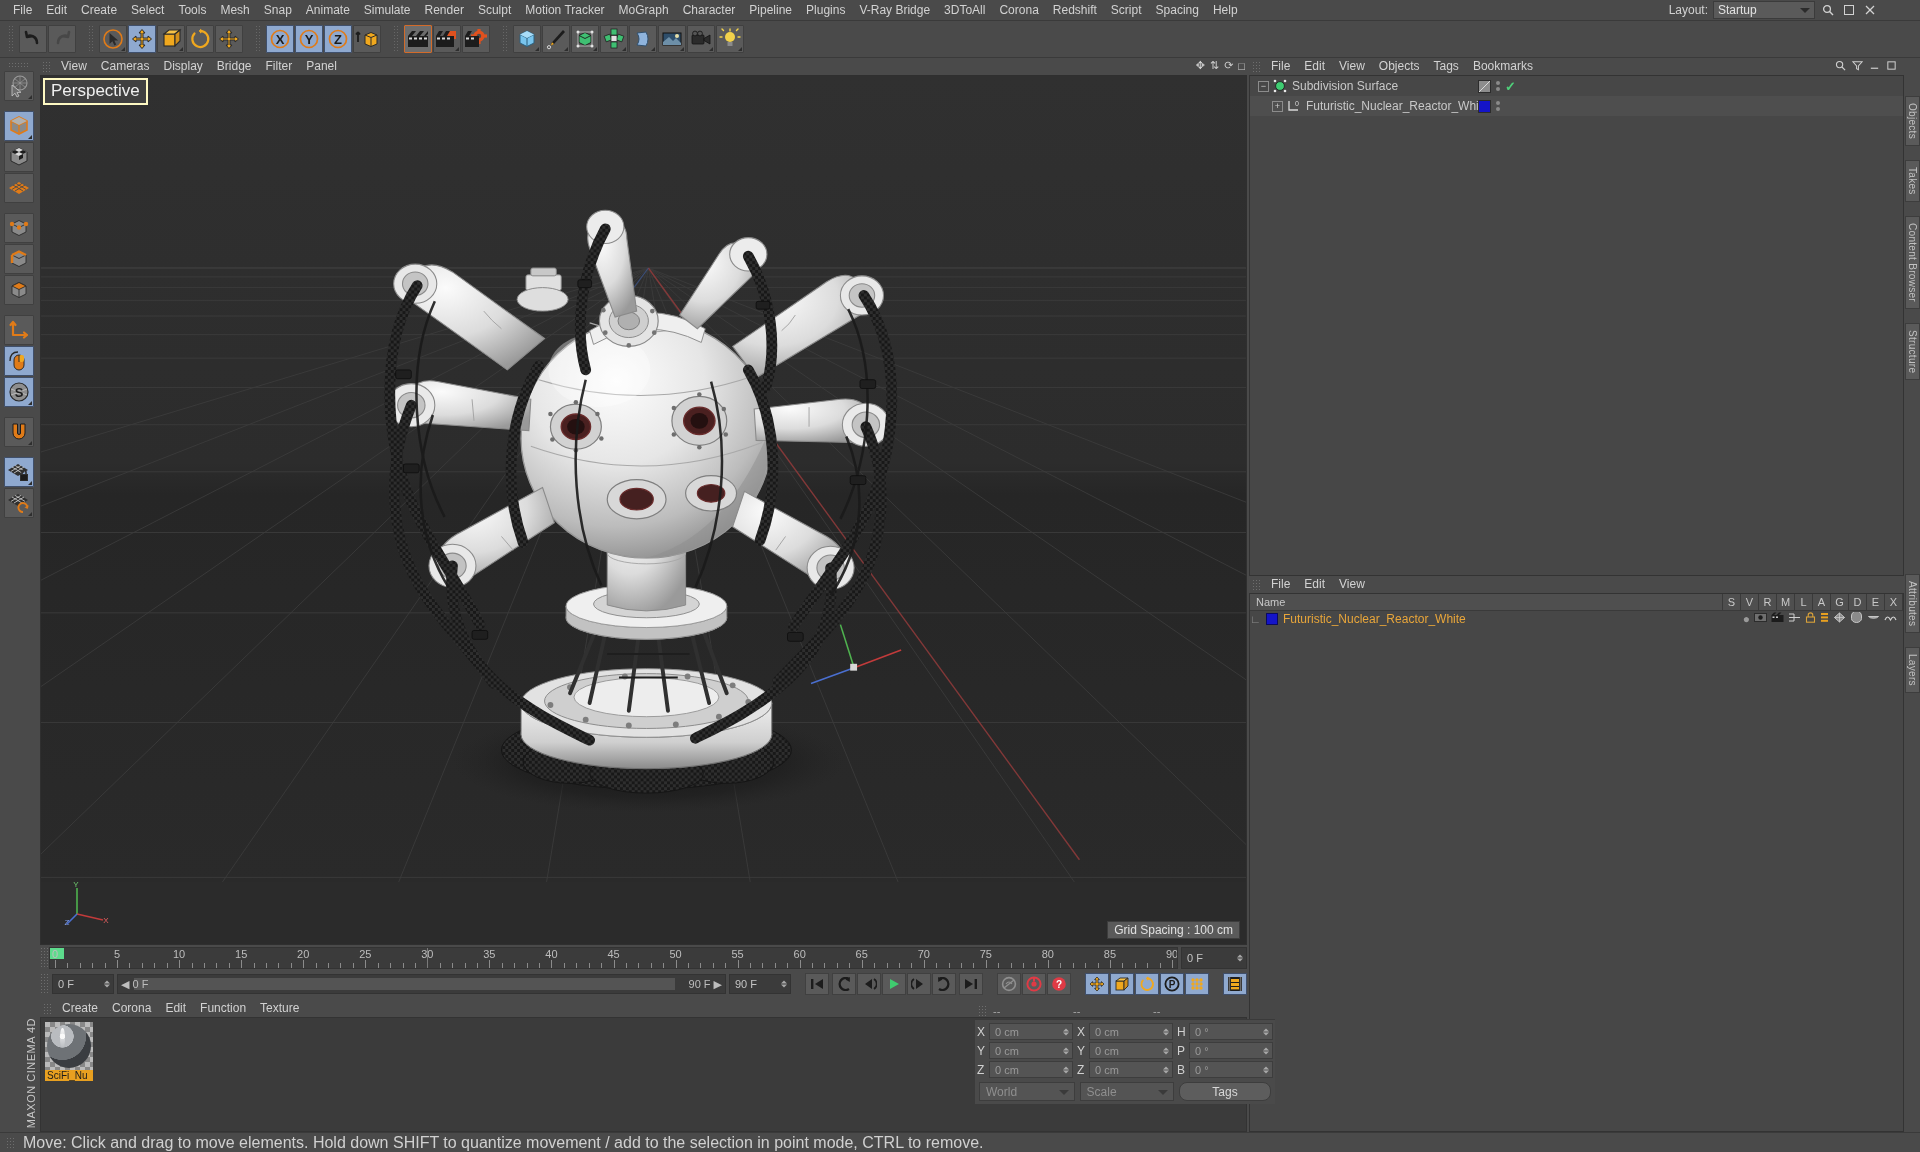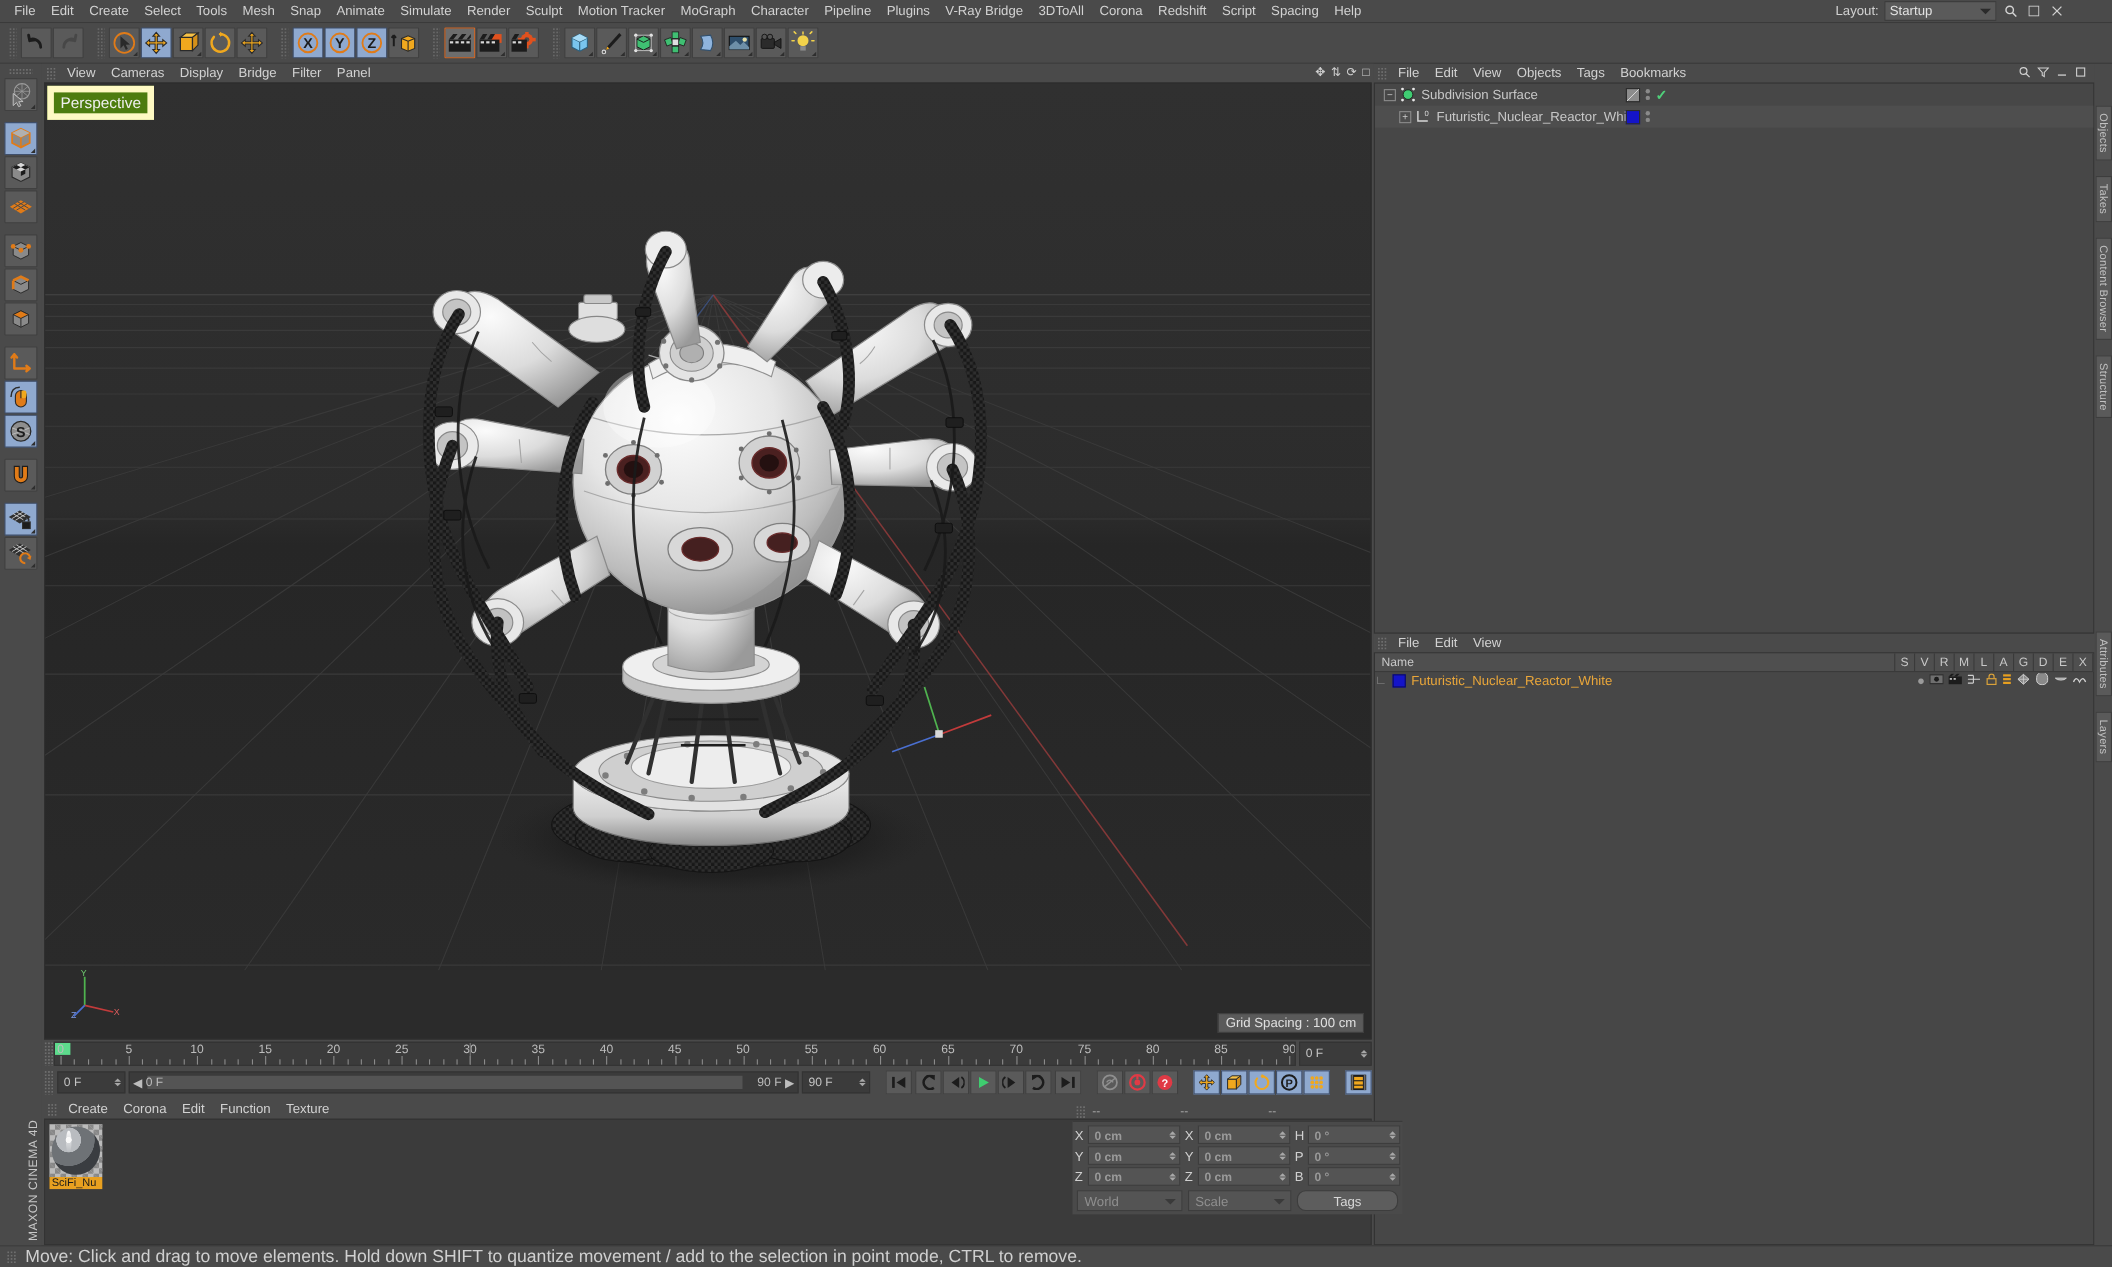--- a/index.html
+++ b/index.html
@@ -97,22 +97,22 @@
   
   .vp-header { height: 17px; background: #4a4a4a; display: flex; align-items: center; padding-left: 4px; flex: none; position: relative; }
   .vp-header .menuitem { height: 17px; line-height: 17px; font-size: 12px; padding: 0 7px; }
   .vp-grip { width: 9px; height: 12px; background-image: radial-gradient(#6e6e6e 35%, transparent 36%); background-size: 3px 3px; margin-right: 3px; }
   .vp-head-icons { position: absolute; right: 4px; top: 1px; display: flex; gap: 5px; align-items: center; }
   .vp-head-icons span { font-size: 11px; color: #cfcfcf; }
 
   
   .viewport { position: relative; flex: 1 1 auto; min-height: 0; margin: 0 2px 0 2px;
     background: #2b2b2b; border: 1px solid #2f2f2f; overflow: hidden; }
-  .vp-tab { position: absolute; left: 2px; top: 2px; background: #4d7c0f; border: 6px solid #fef9c3;
-    font-size: 14px; color: #efefef; padding: 1px 6px 2px; z-index: 5; }
+  .vp-tab { position: absolute; left: 2px; top: 2px; background: #404040; border: 2px solid #fef9c3;
+    font-size: 17px; color: #efefef; padding: 1px 6px 2px; z-index: 5; }
   .vp-scene { position: absolute; inset: 0; }
   .grid-spacing { position: absolute; right: 6px; bottom: 5px; background: #5a5a5a; border: 1px solid #3d3d3d;
     font-size: 12px; color: #e0e0e0; padding: 1px 6px; z-index: 5; }
   .axis-gizmo { position: absolute; left: 22px; bottom: 18px; width: 46px; height: 46px; z-index: 5; }
 
   
   .timeline-wrap { flex: none; background: #4a4a4a; padding: 2px 0 0 0; }
   .timeline { height: 22px; display: flex; align-items: stretch; margin: 0 2px; }
   .tl-grip { width: 9px; background-image: radial-gradient(#6e6e6e 35%, transparent 36%); background-size: 3px 3px; flex: none; }
   .tl-ruler { flex: 1 1 auto; background: #3b3b3b; border: 1px solid #333; position: relative; overflow: hidden; }
@@ -191,21 +191,21 @@
   .mm-swatch { width: 12px; height: 12px; background: #1414c8; border: 1px solid #0a0a60; margin: 0 5px 0 18px; flex: none; }
   .mm-icons { margin-left: auto; display: flex; align-items: center; gap: 4px; padding-right: 6px; }
   .cp-head { height: 17px; display: flex; align-items: center; padding-left: 3px; font-size: 11px; color: #a8a8a8; }
   .cp-grip { width: 9px; height: 12px; background-image: radial-gradient(#6e6e6e 35%, transparent 36%); background-size: 3px 3px; margin-right: 6px; }
   .cp-dash { width: 80px; }
   .cp-body { flex: 1 1 auto; background: #4a4a4a; border-top: 1px solid #3a3a3a; padding: 3px 2px; }
   .cp-grid { display: grid; grid-template-columns: repeat(3, 1fr); gap: 2px 4px; }
   .cp-cell { display: flex; align-items: center; gap: 3px; }
   .cp-axis { width: 9px; font-size: 12px; color: #d0d0d0; flex: none; }
   .cp-input { flex: 1 1 auto; height: 17px; background: #545454; border: 1px solid #3d3d3d;
-    display: flex; align-items: flex-end; padding-left: 5px; font-size: 11px; color: #9a9a9a; position: relative; min-width: 0; font-weight: bold; }
+    display: flex; align-items: center; padding-left: 5px; font-size: 11px; color: #9a9a9a; position: relative; min-width: 0; }
   .cp-row2 { display: flex; gap: 5px; margin-top: 4px; padding: 0 2px; }
   .cp-sel { flex: 1 1 auto; height: 19px; background: #545454; border: 1px solid #3d3d3d;
     display: flex; align-items: center; padding-left: 6px; font-size: 12px; color: #8f8f8f; position: relative; }
   .cp-sel .arrow { position: absolute; right: 5px; top: 7px; border-left: 5px solid transparent; border-right: 5px solid transparent; border-top: 5px solid #3a3a3a; }
   .cp-apply { width: 92px; height: 19px; background: #5d5d5d; border: 1px solid #3d3d3d; border-radius: 8px;
     display: flex; align-items: center; justify-content: center; font-size: 12px; color: #d8d8d8; flex: none; }
 
   
   .edgestrip { width: 16px; flex: none; background: #4a4a4a; display: flex; flex-direction: column;
     align-items: center; padding-top: 38px; gap: 14px; }

